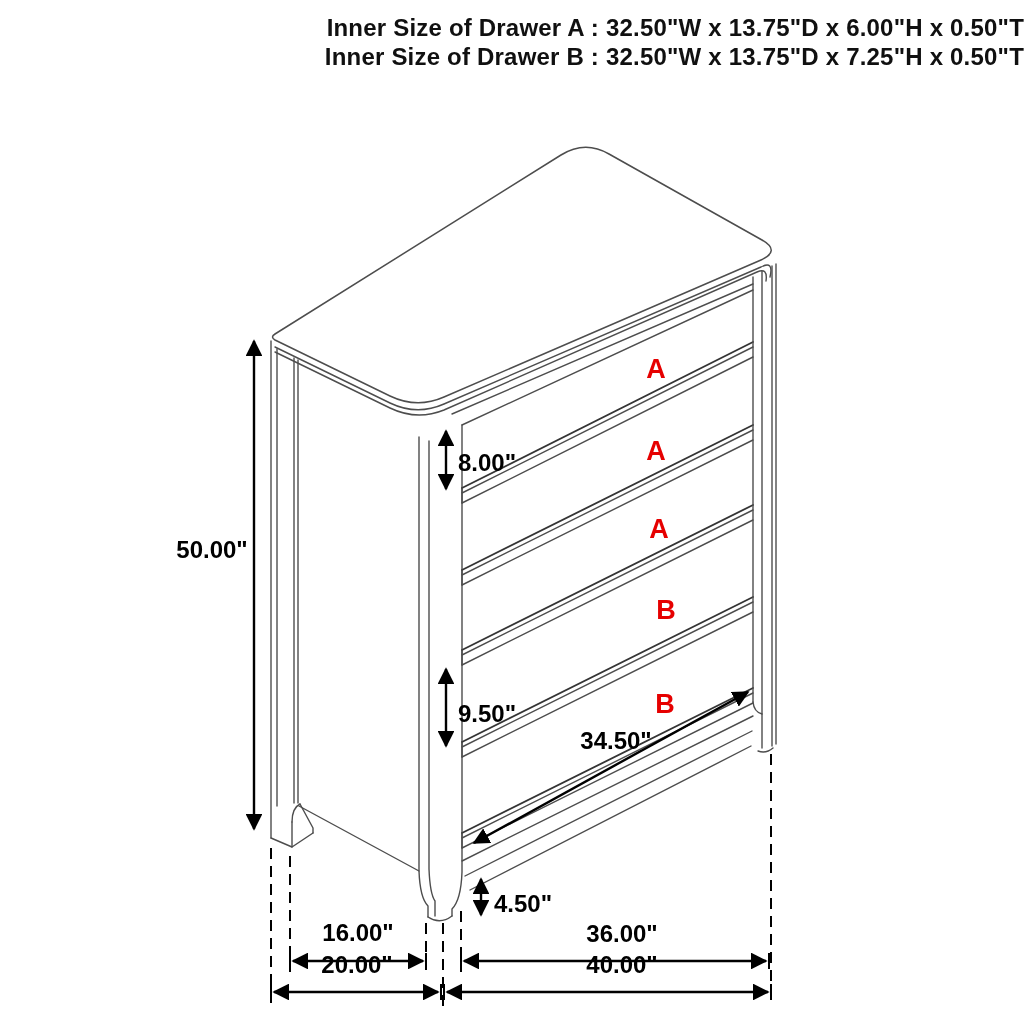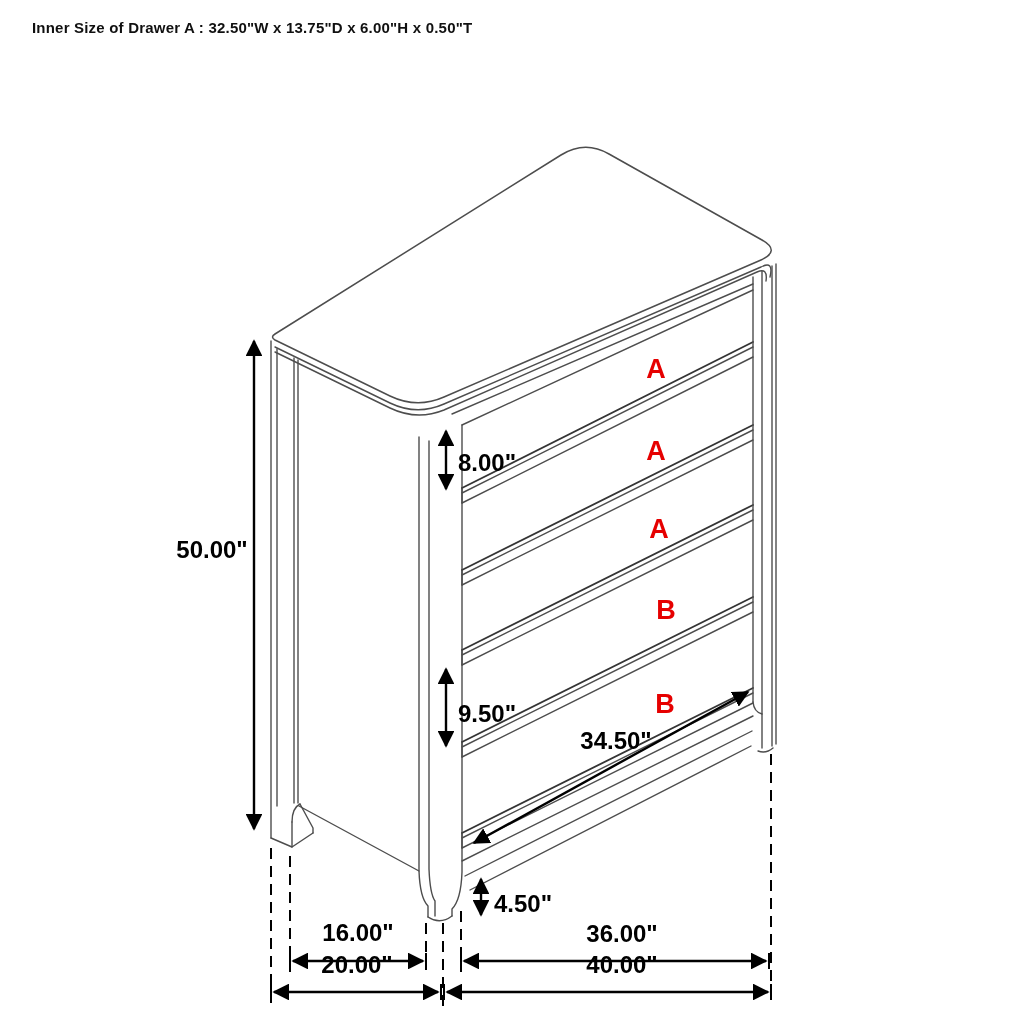--- a/index.html
+++ b/index.html
@@ -1,38 +1,39 @@
 <!DOCTYPE html>
 <html><head>
 <meta charset="utf-8">
 <style>
   html,body{margin:0;padding:0;background:#ffffff;}
   .stage{position:relative;width:1024px;height:1024px;background:#ffffff;overflow:hidden;
          font-family:"Liberation Sans", sans-serif;}
-  .title-block{position:absolute;top:14px;left:0;right:0;padding-left:32px;text-align:left;
-               font-weight:bold;font-size:15px;line-height:28.5px;color:#101010;letter-spacing:0.2px;}
+  .title-block{position:absolute;top:14px;left:0;right:0;padding-left:32px;text-align:right;
+               font-weight:bold;font-size:24px;line-height:28.5px;color:#101010;letter-spacing:0.2px;}
   svg{position:absolute;top:0;left:0;}
   
   .fl{stroke:#4d4d4d;stroke-width:1.4;fill:none;stroke-linecap:round;stroke-linejoin:round;}
   .fl-dk{stroke:#343434;stroke-width:1.8;fill:none;stroke-linecap:round;}
   .face{fill:#ffffff;stroke:#4d4d4d;stroke-width:1.5;stroke-linejoin:round;}
   
   .dim{stroke:#000000;stroke-width:2.4;fill:none;}
   .tick{stroke:#000000;stroke-width:2;fill:none;}
   .ext{stroke:#000000;stroke-width:2;fill:none;stroke-dasharray:11 7;}
   .dim-label{font-weight:bold;font-size:24px;fill:#000000;}
   .drawer-label{font-weight:bold;font-size:27px;fill:#e60000;}
 </style>
 </head>
 <body>
 
 <div class="stage">
 
   <div class="title-block">
     <div>Inner Size of Drawer A : 32.50"W x 13.75"D x 6.00"H x 0.50"T</div>
+    <div>Inner Size of Drawer B : 32.50"W x 13.75"D x 7.25"H x 0.50"T</div>
   </div>
 
   <svg width="1024" height="1024" viewBox="0 0 1024 1024">
     <defs>
       <marker id="ah" viewBox="0 0 10 10" refX="9" refY="5" markerWidth="7" markerHeight="7" orient="auto-start-reverse">
         <path d="M0,0 L10,5 L0,10 Z" fill="#000000"></path>
       </marker>
     </defs>
 
     <g>

